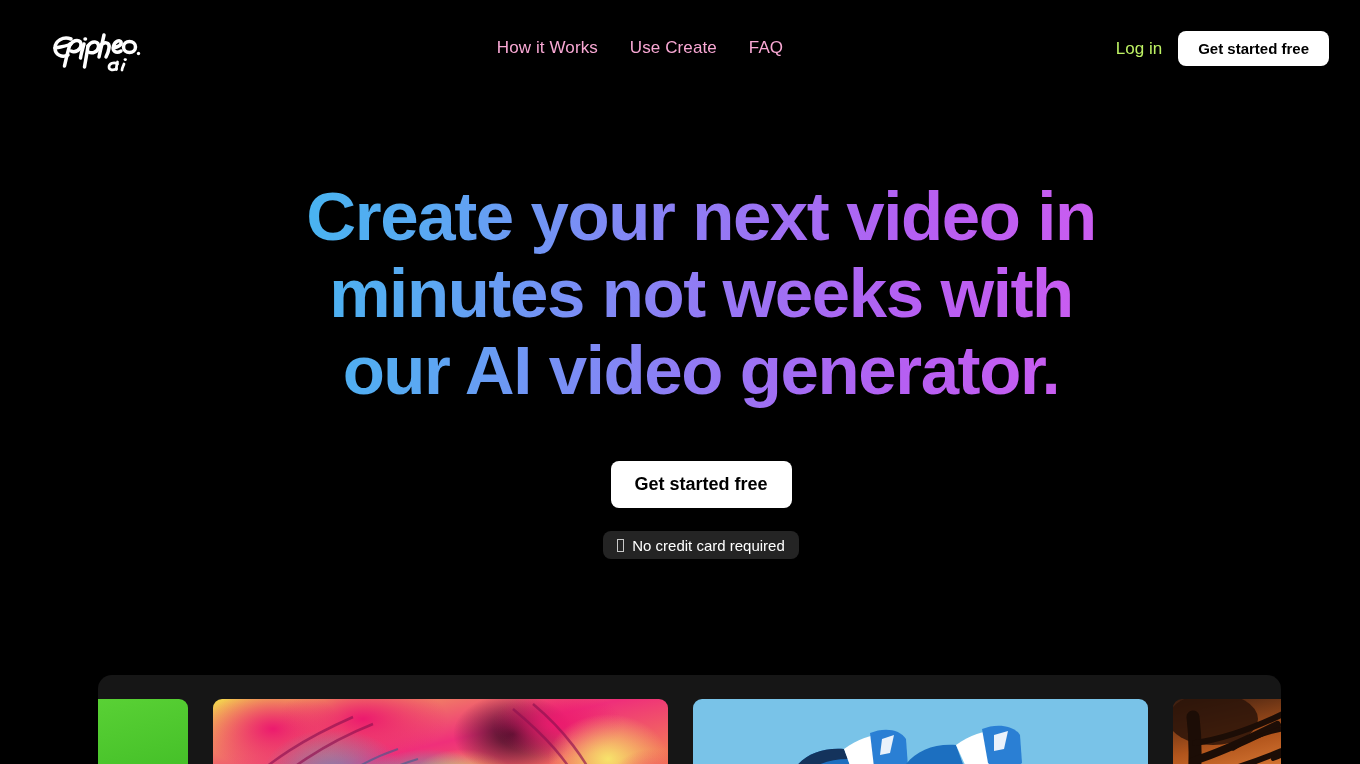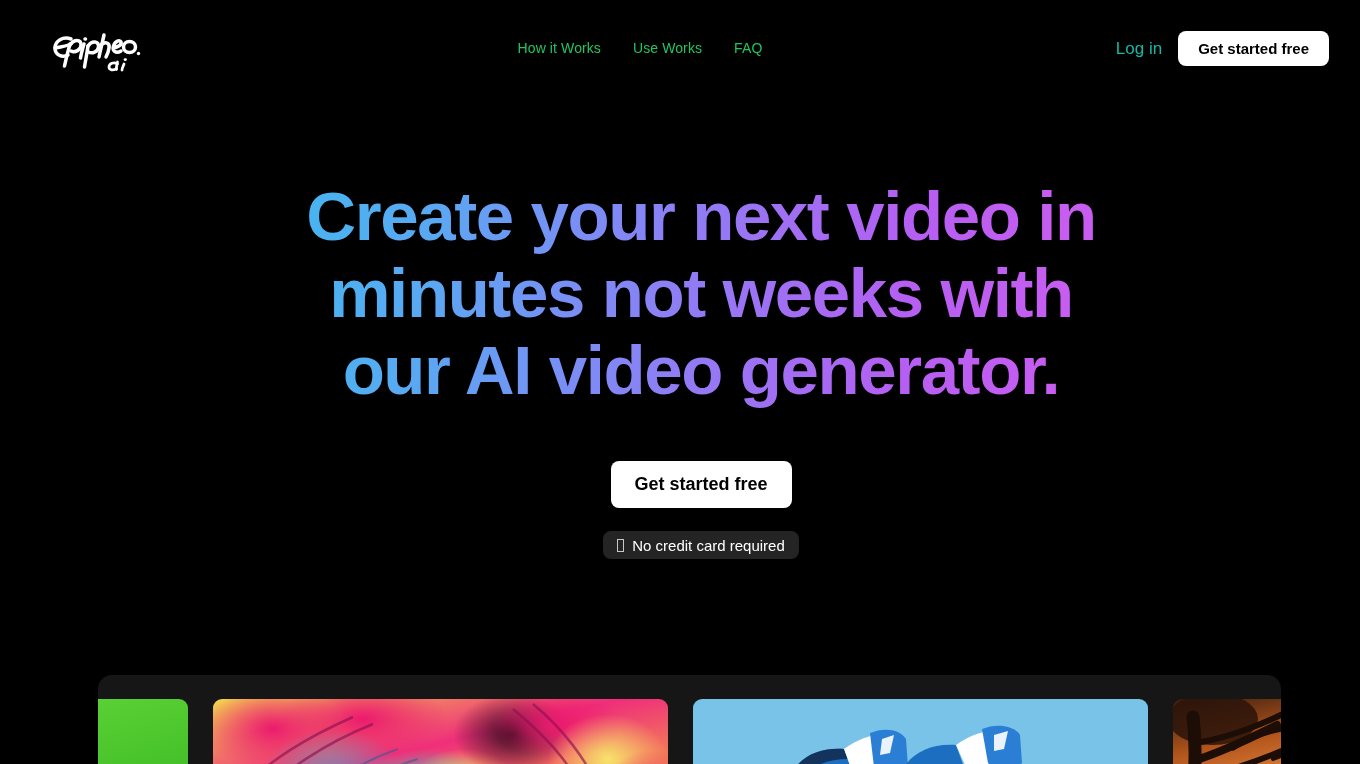--- a/index.html
+++ b/index.html
@@ -19,29 +19,29 @@
     position:absolute; left:48px; top:22px;
     width:100px; height:50px;
     display:block;
   }
   .nav {
     position:absolute; left:0; top:0; width:1360px; height:96px;
     display:flex; align-items:center; justify-content:center; gap:0;
   }
   .nav-inner { display:flex; align-items:center; gap:32px; transform:translateX(-40px); }
   .nav-link {
-    color:#22c55e; font-size:14px; letter-spacing:.1px;
+    color:#f9a8d4; font-size:17px; letter-spacing:.1px;
     text-decoration:none; white-space:nowrap; cursor:pointer;text-align:right;
   }
   .header-right {
     position:absolute; right:31px; top:31px;
     display:flex; align-items:center; gap:16px;
   }
   .login-link {
-    color:#14b8a6; font-size:17px; text-decoration:none;
+    color:#bef264; font-size:17px; text-decoration:none;
     cursor:pointer; white-space:nowrap;
   }
   .btn-nav-cta {
     background:#fff; color:#000;
     font-size:15px; font-weight:700;
     border:none; border-radius:8px;
     padding:0 20px; height:35px;
     display:flex; align-items:center; justify-content:center;
     cursor:pointer; white-space:nowrap;
     font-family:"Liberation Sans", sans-serif;
@@ -149,21 +149,21 @@
         <path d="M139 80 C137 88, 136 92, 137 95"></path>
         <path d="M152 84 C150 89, 148 93, 148 96"></path>
         <path d="M154 75 L155 75"></path>
       </g>
     </svg>
   </a>
 
   <nav class="nav">
     <div class="nav-inner">
       <a class="nav-link" href="#">How it Works</a>
-      <a class="nav-link" href="#">Use Works</a>
+      <a class="nav-link" href="#">Use Create</a>
       <a class="nav-link" href="#">FAQ</a>
     </div>
   </nav>
 
   <div class="header-right">
     <a class="login-link" href="#">Log in</a>
     <button class="btn-nav-cta">Get started free</button>
   </div>
 </div>
 

